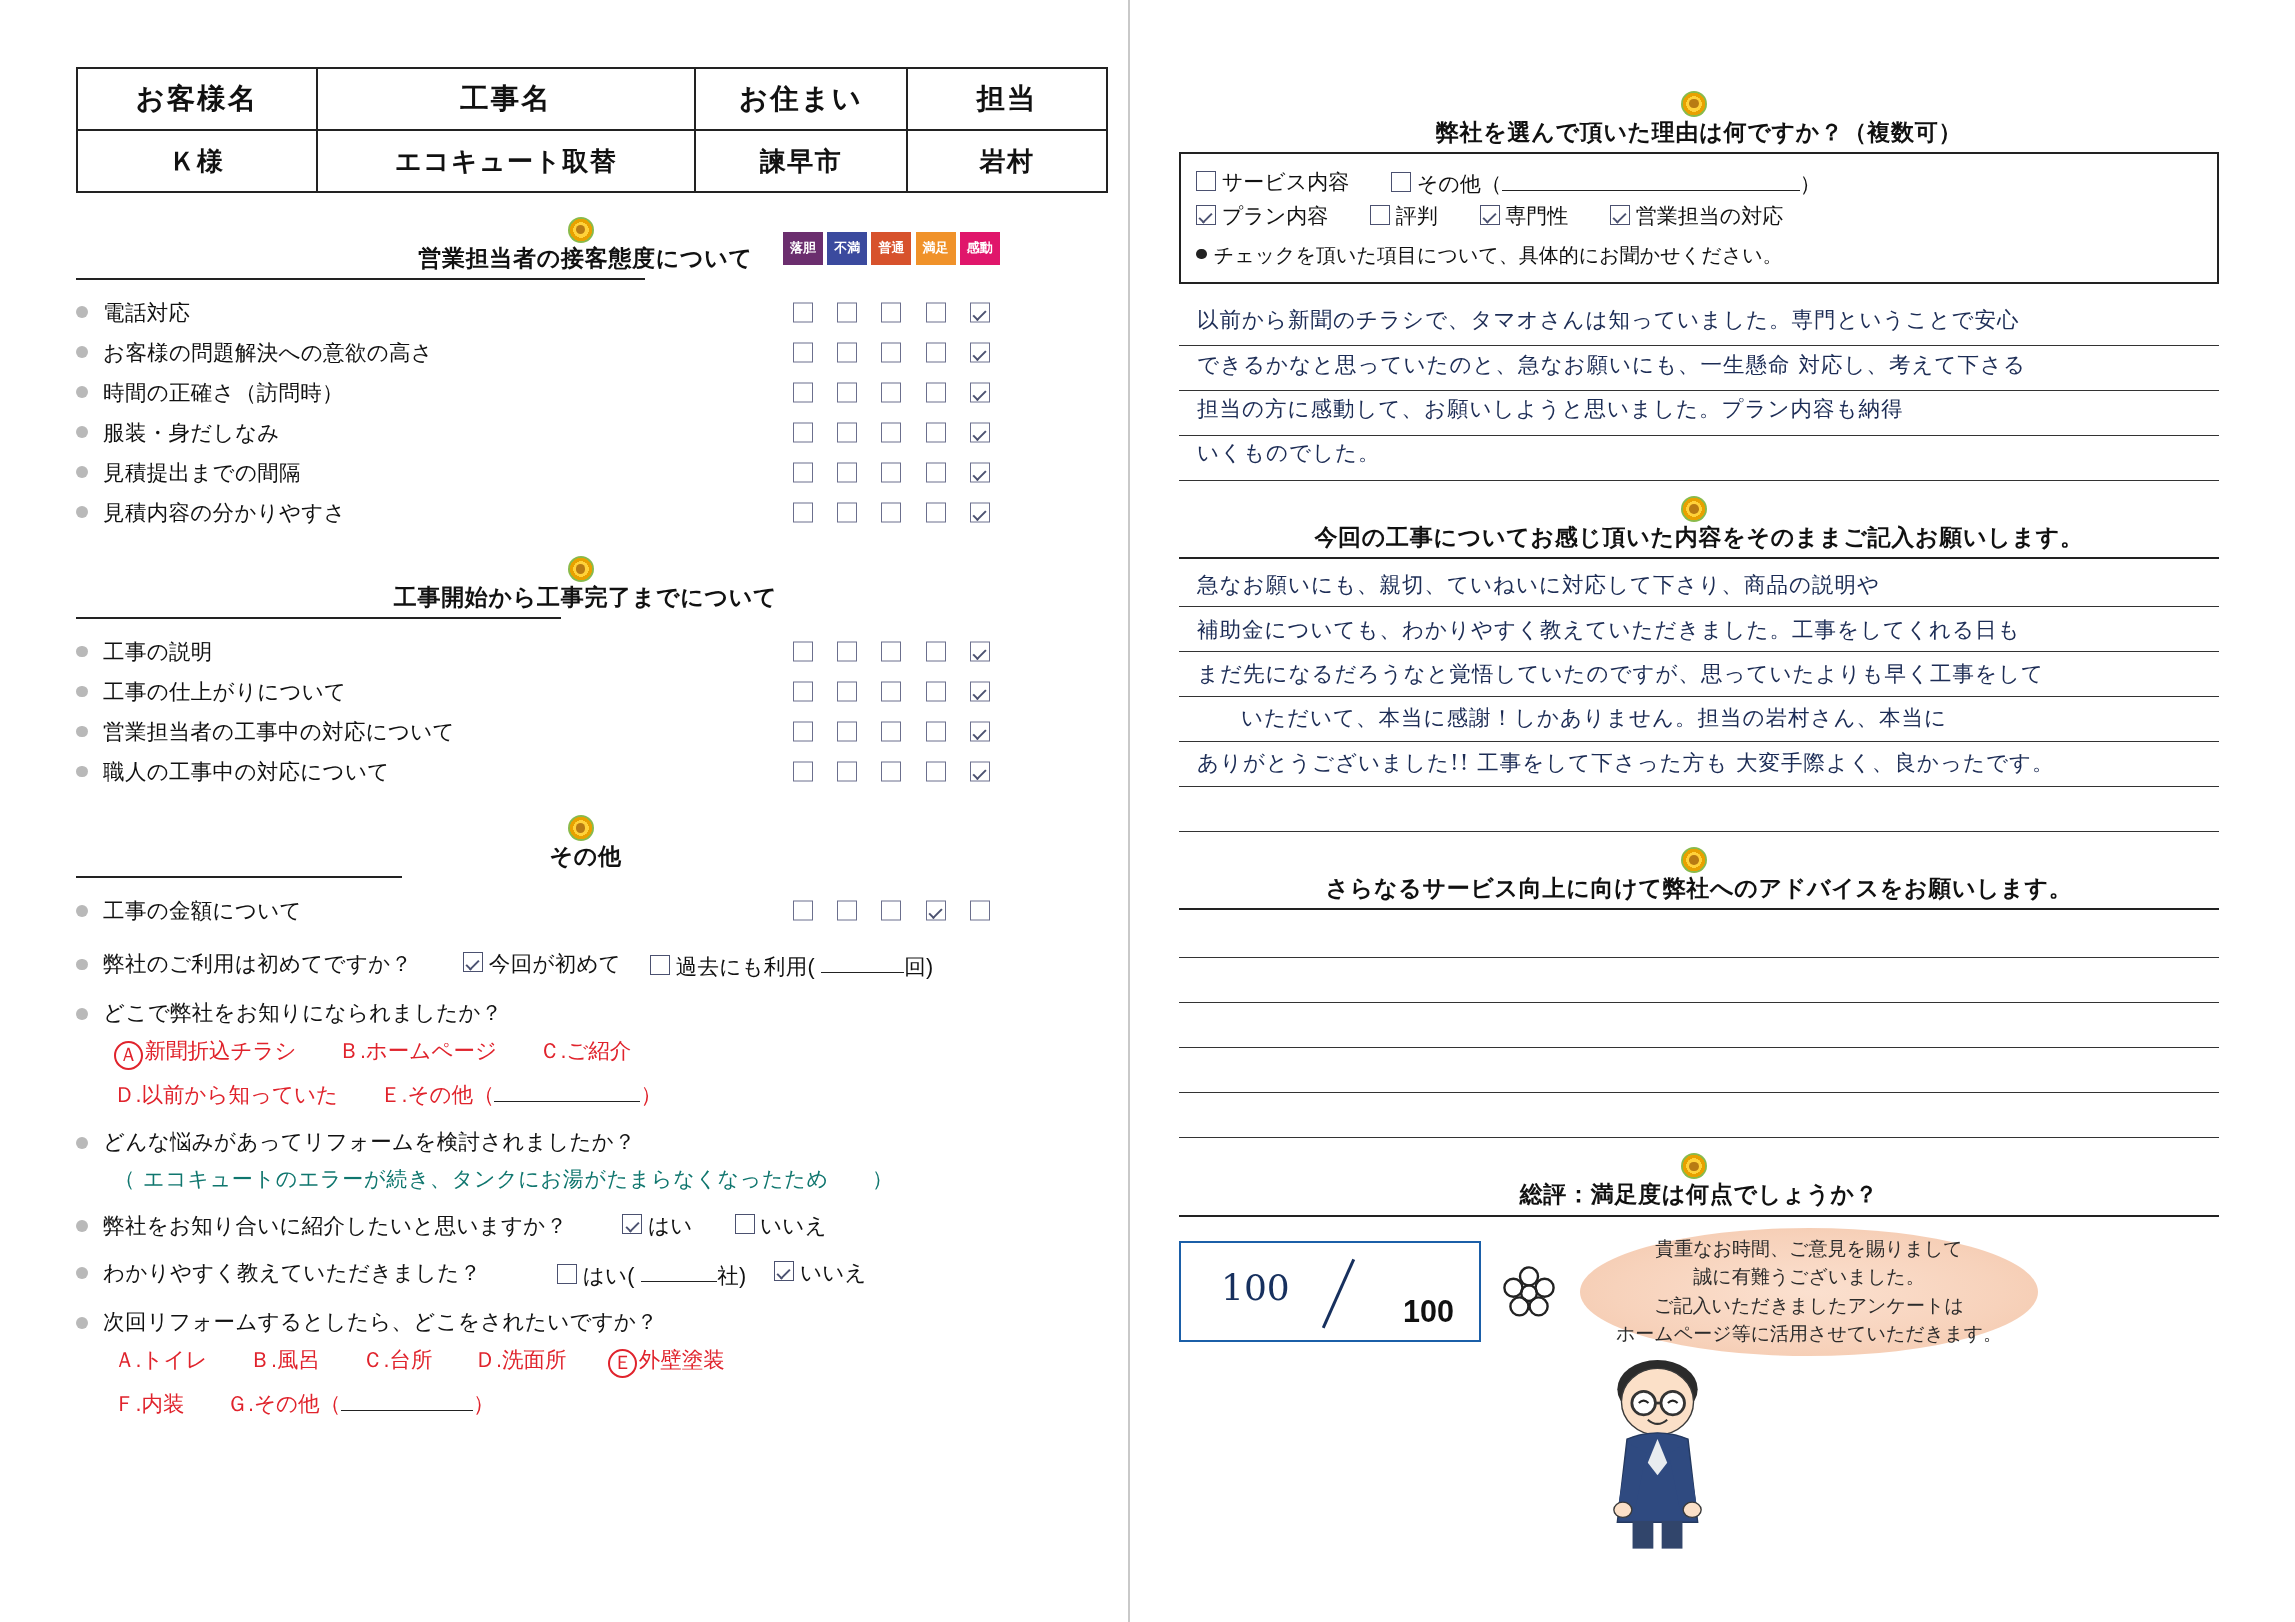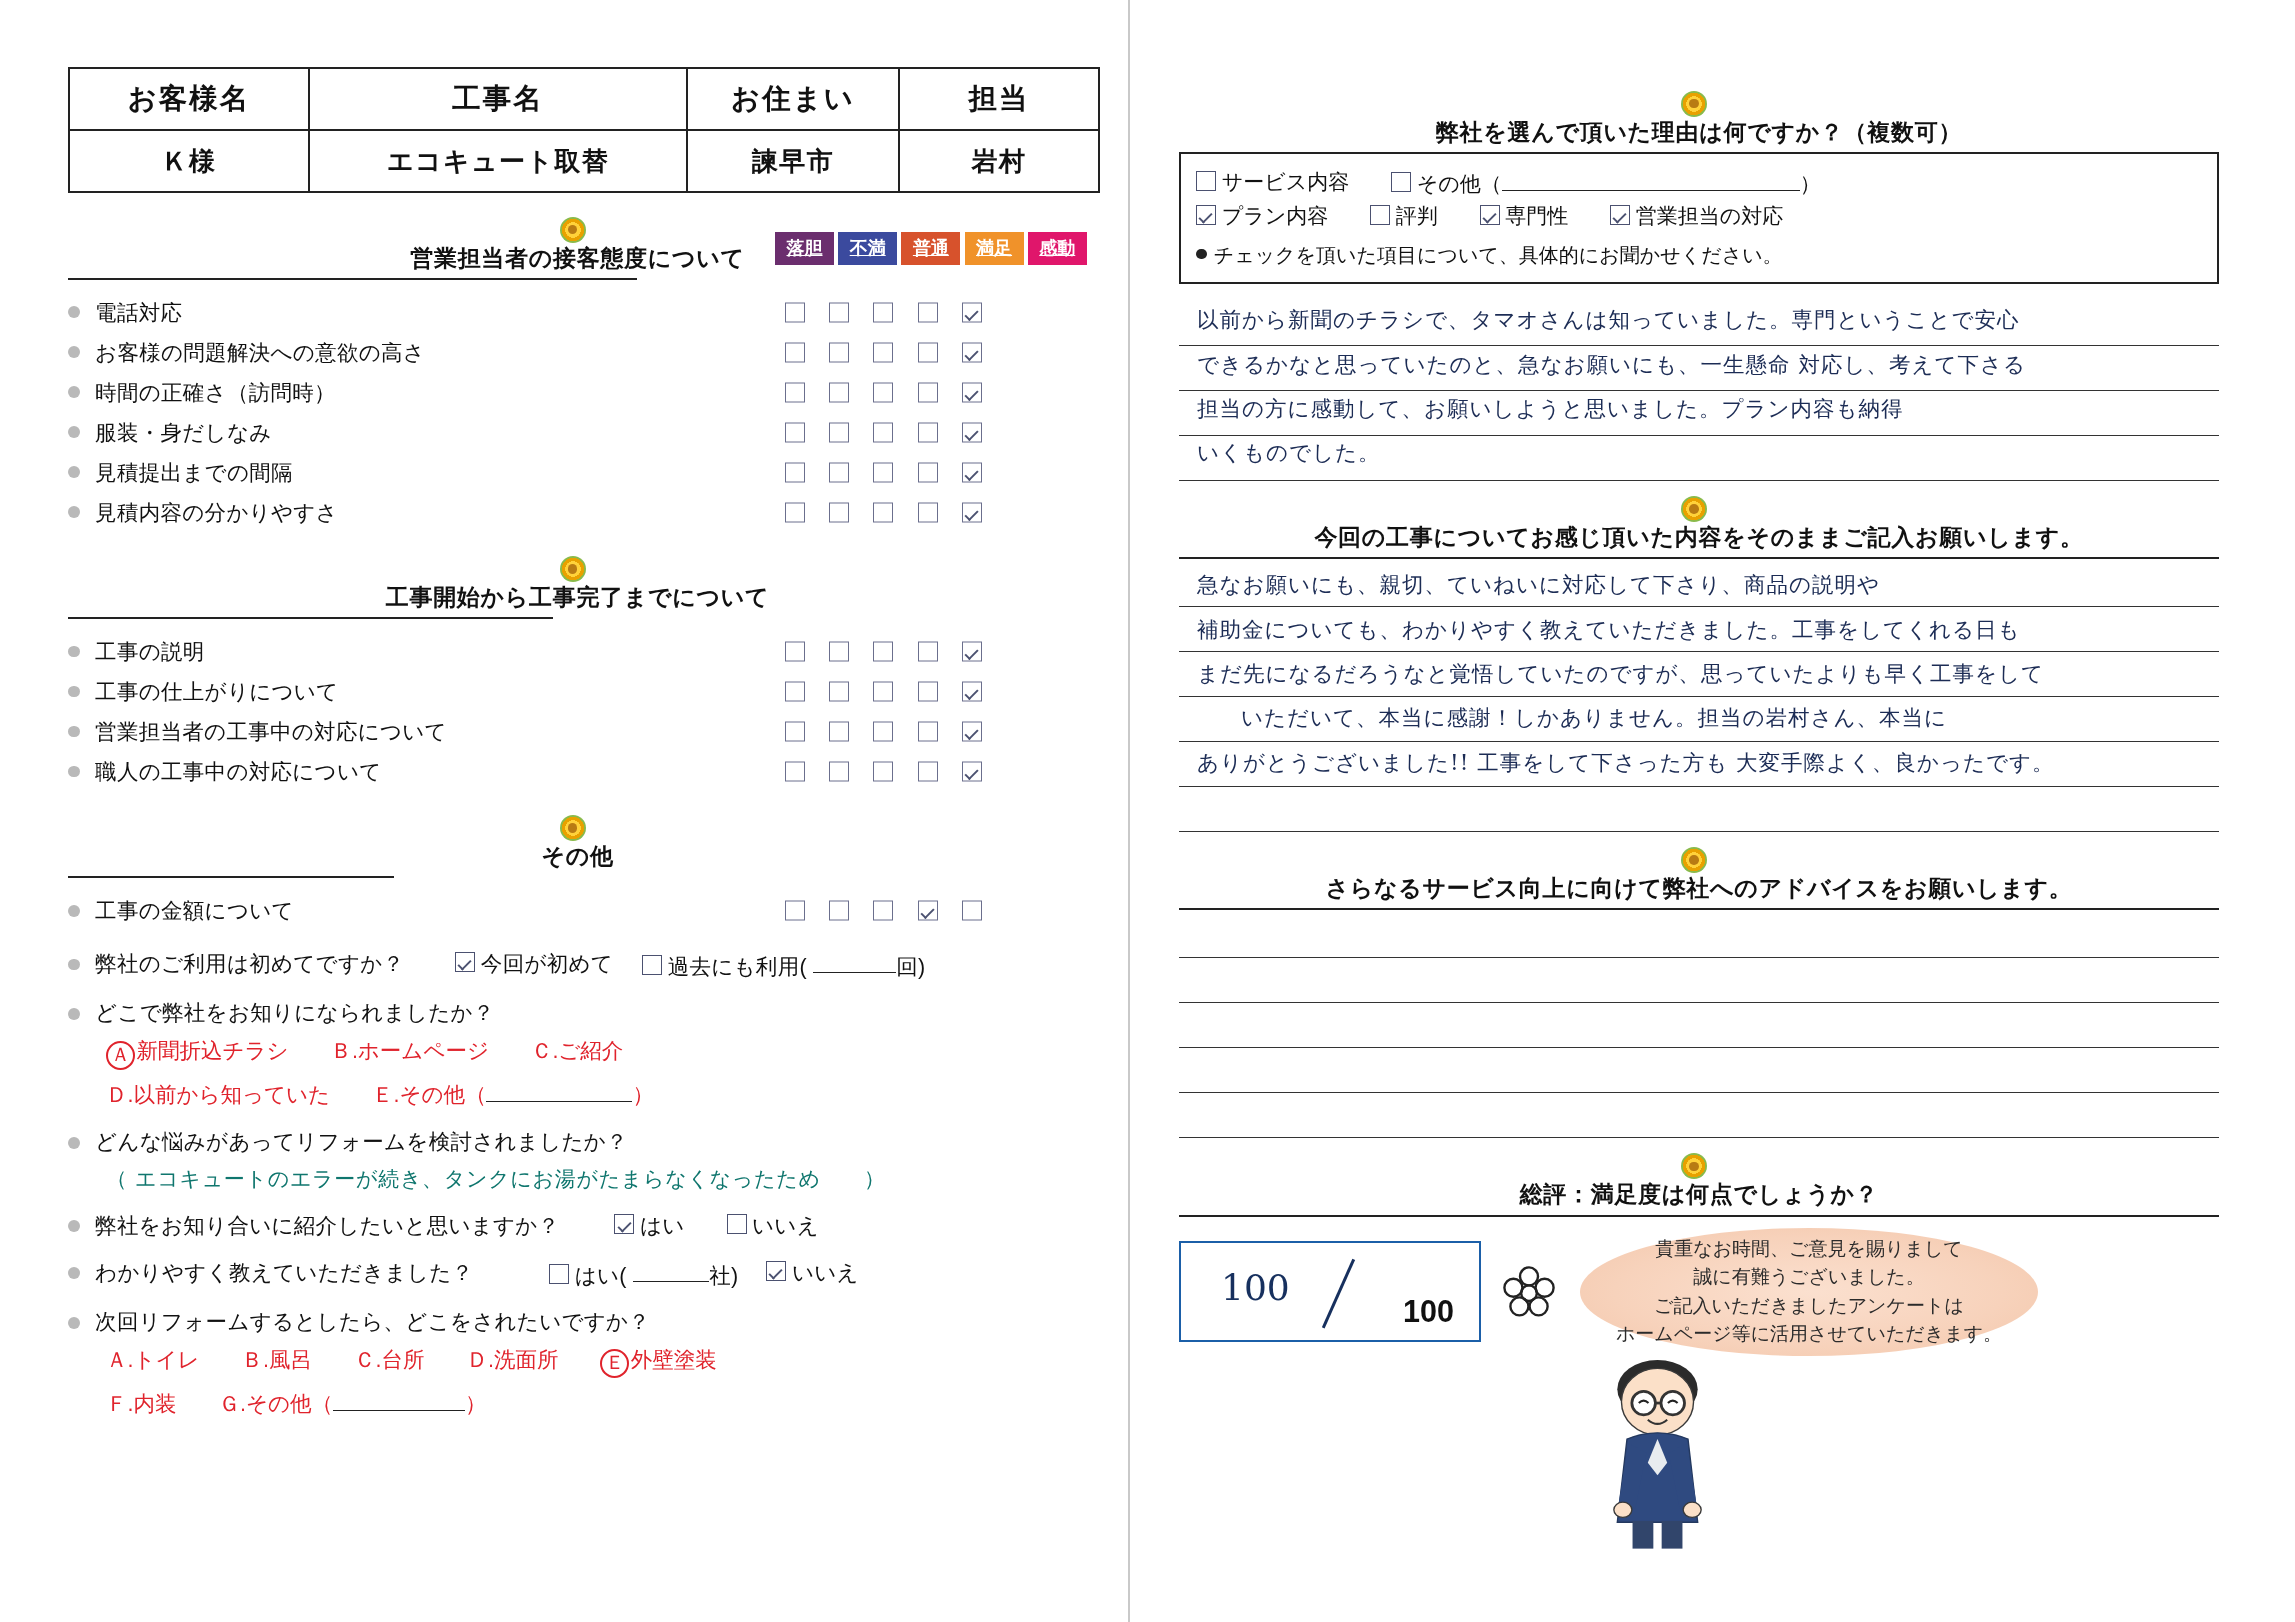--- a/index.html
+++ b/index.html
@@ -25,21 +25,21 @@
     left: 1128px;
     top: 0;
     width: 2.1px;
     height: 1623px;
     background: #c9c9c9;
   }
 
   
   .left {
     position: absolute;
-    left: 68px;
+    left: 76px;
     top: 67px;
     width: 1019px;
   }
 
   
   table.hdr {
     border-collapse: collapse;
     width: 1014px;
     table-layout: fixed;
   }
@@ -103,30 +103,29 @@
   .sec-rule.short { width: 326px; }
   .sec-rule.mid { width: 485px; }
 
   
   .legend {
     position: absolute;
     display: flex;
     gap: 4.2px;
   }
   .legend .lg {
-    width: 59px;
+    width: 40px;
     height: 33px;
     color: #fff;
-    font-size: 18px;
+    font-size: 13px;
     font-weight: bold;
     display: flex;
     align-items: center;
     justify-content: center;
     letter-spacing: 0px;
-    text-decoration: underline;
   }
 
   
   .qrow {
     display: flex;
     align-items: center;
     height: 40px;
     position: relative;
   }
   .dot {

